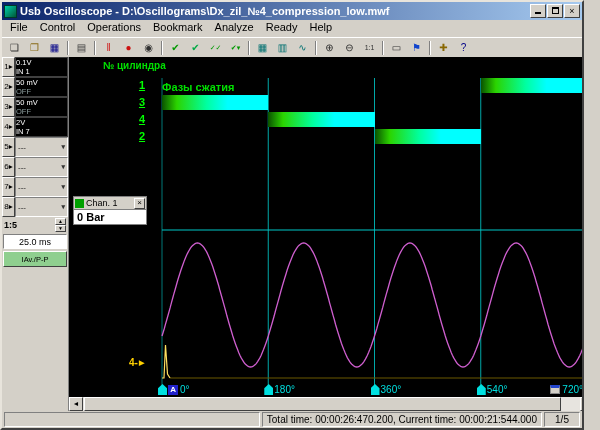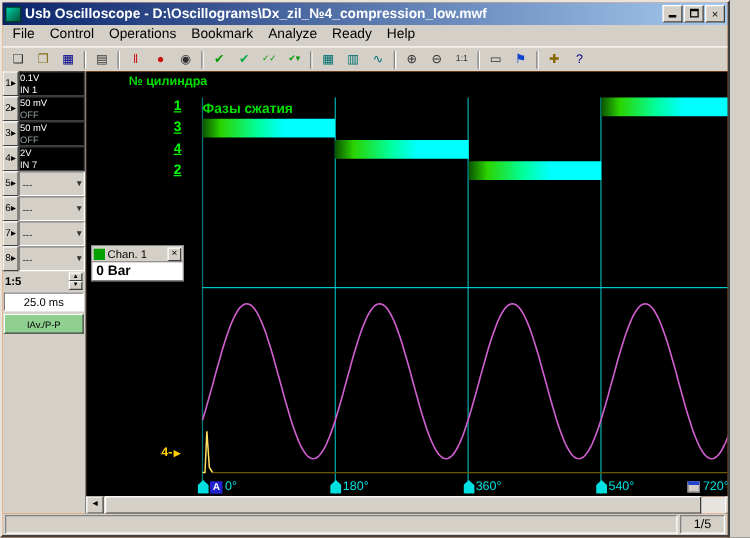--- a/index.html
+++ b/index.html
@@ -328,15 +328,16 @@
         <div class="vthumb"></div>
       </div>
       <button class="sb">▼</button>
     </div>
 
     <div class="rightstrip"></div>
   </div>
 
   <div class="statusbar">
     <div class="sp sp-fill"></div>
+    <div class="sp sp-times">Total time: 00:00:26:470.200, Current time: 00:00:21:544.000</div>
     <div class="sp sp-page">1/5</div>
   </div>
 </div>
 
 </body></html>

